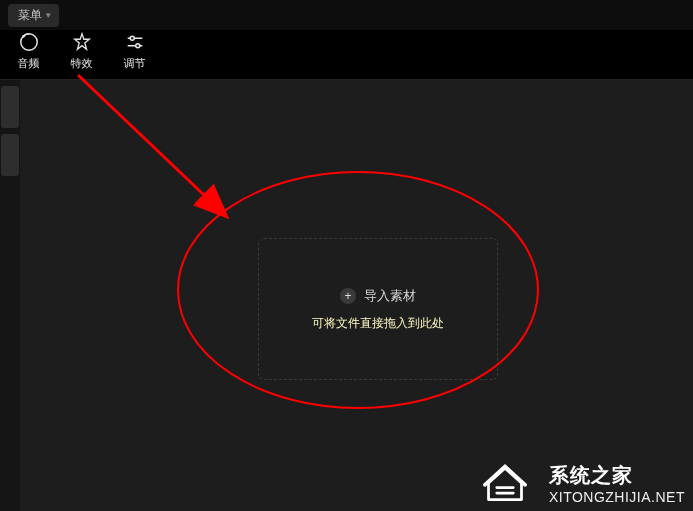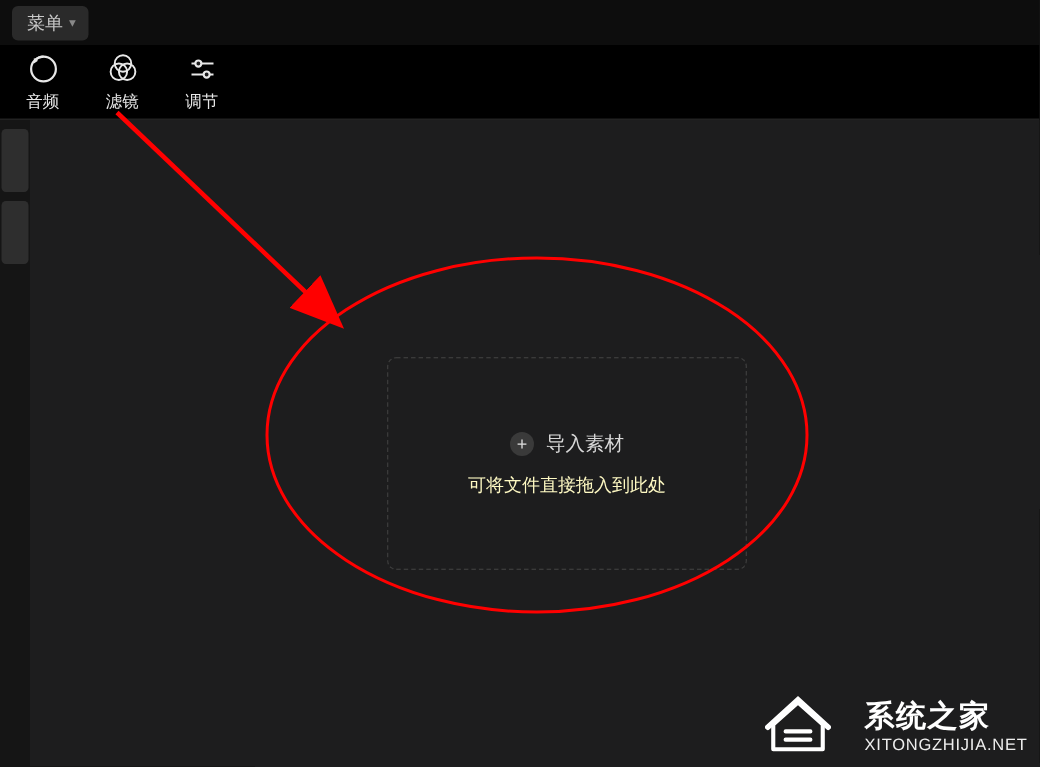--- a/index.html
+++ b/index.html
@@ -41,21 +41,20 @@
     align-items: center;
     padding-left: 2px;
     border-bottom: 1px solid #222;
   }
   .tool-item {
     width: 53px;
     height: 48px;
     display: flex;
     flex-direction: column;
     align-items: center;
-    justify-content: center;
     cursor: pointer;
     color: #e8e8e8;
   }
   .tool-item svg { width: 22px; height: 22px; }
   .tool-item span {
     font-size: 11px;
     margin-top: 3px;
     color: #e8e8e8;
   }
   .main-area {
@@ -130,21 +129,21 @@
     right: 8px;
     bottom: 6px;
     display: flex;
     align-items: center;
     gap: 22px;
     pointer-events: none;
   }
   .watermark svg { width: 44px; height: 44px; }
   .watermark .wm-text { display: flex; flex-direction: column; color: #fff; }
   .watermark .wm-text .cn { font-size: 20px; font-weight: 700; letter-spacing: 1px; }
-  .watermark .wm-text .en { font-size: 11px; letter-spacing: 0.5px; color: #eee; }
+  .watermark .wm-text .en { font-size: 14px; letter-spacing: 0.5px; color: #eee; }
 </style>
 </head>
 <body>
 
 <div class="top-bar">
   <div class="menu-btn">
     <span>菜单</span>
     <span class="chev">▾</span>
   </div>
 </div>
@@ -155,30 +154,28 @@
     <svg viewBox="0 0 24 24">
       <circle cx="12" cy="12" r="9" fill="none" stroke="#e8e8e8" stroke-width="1.6"></circle>
       <path d="M12 3 A9 9 0 0 0 6 5.5" fill="none" stroke="#e8e8e8" stroke-width="1.6"></path>
       <polygon points="5,4 8,6 5,8" fill="#e8e8e8"></polygon>
     </svg>
     <span>音频</span>
   </div>
 
 
 
-
-
   <div class="tool-item">
     <svg viewBox="0 0 24 24">
-      <circle cx="9" cy="14" r="6" fill="none" stroke="#e8e8e8" stroke-width="1.4"></circle>
-      <circle cx="15" cy="14" r="6" fill="none" stroke="#e8e8e8" stroke-width="1.4"></circle>
-      <circle cx="12" cy="8" r="6" fill="none" stroke="#e8e8e8" stroke-width="1.4"></circle>
+      <path d="M12 3 L14 9 L20 9 L15 13 L17 20 L12 16 L7 20 L9 13 L4 9 L10 9 Z" fill="none" stroke="#e8e8e8" stroke-width="1.4"></path>
     </svg>
-    <span>滤镜</span>
-  </div>
+    <span>特效</span>
+  </div>
+
+
 
   <div class="tool-item">
     <svg viewBox="0 0 24 24">
       <path d="M4 8 H20 M4 16 H20" stroke="#e8e8e8" stroke-width="1.6"></path>
       <circle cx="9" cy="8" r="2.2" fill="#1d1d1e" stroke="#e8e8e8" stroke-width="1.6"></circle>
       <circle cx="15" cy="16" r="2.2" fill="#1d1d1e" stroke="#e8e8e8" stroke-width="1.6"></circle>
     </svg>
     <span>调节</span>
   </div>
 

